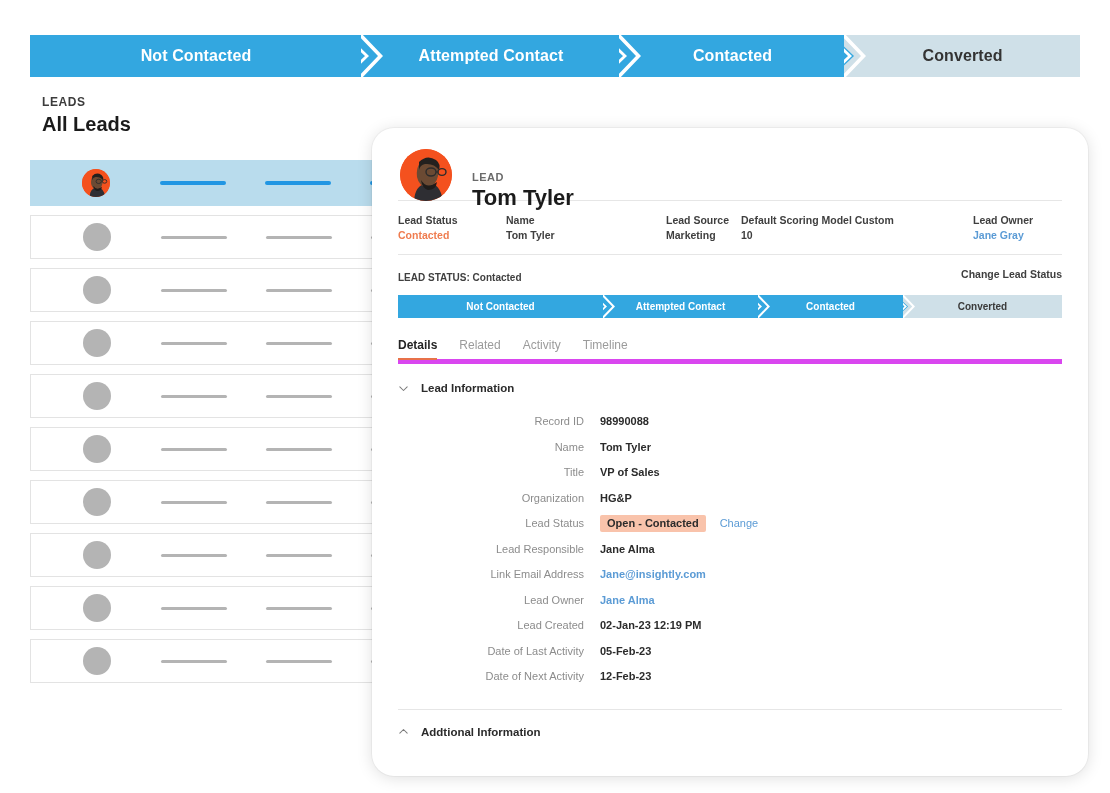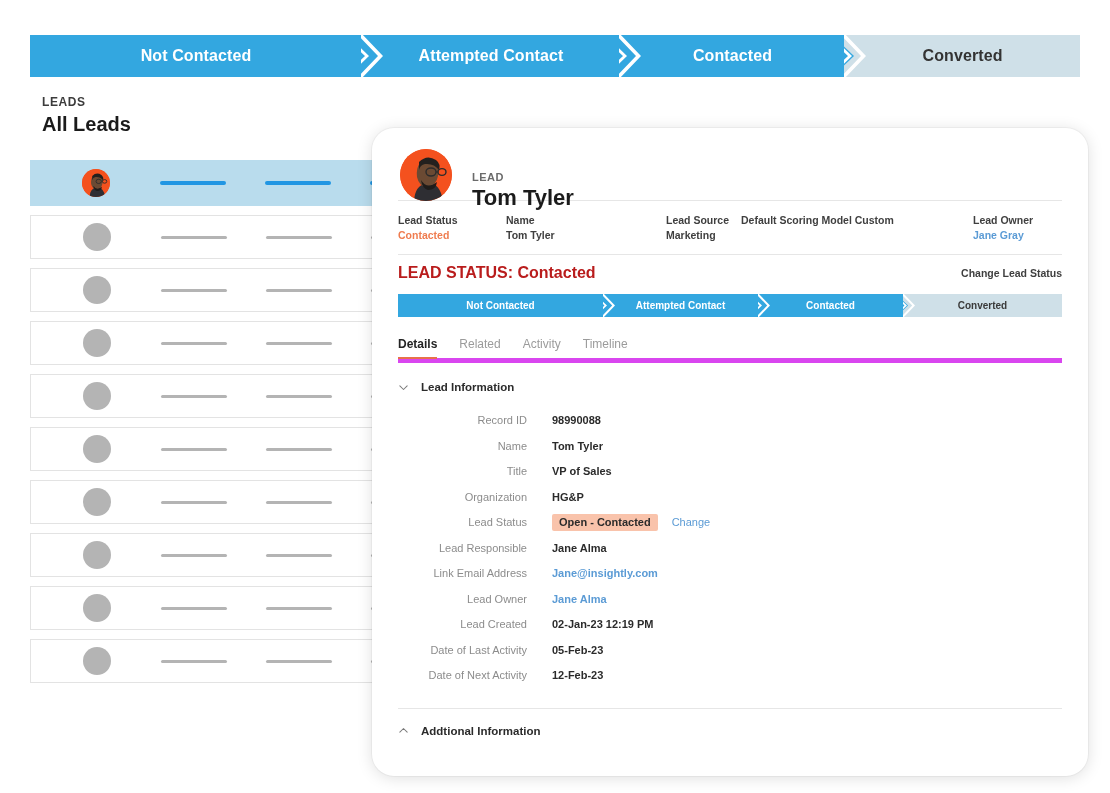--- a/index.html
+++ b/index.html
@@ -103,21 +103,21 @@
   .c1{width:108px;}
   .c2{width:160px;}
   .c3{width:75px;}
   .c4{width:232px;}
   .c5{width:auto;}
 
   #status-row{
     display:flex;align-items:center;justify-content:space-between;
     padding:9px 26px 8px 26px;
   }
-  #status-label{font-size:16px;font-weight:bold;color:#b91c1c;}
+  #status-label{font-size:10px;font-weight:bold;color:#404040;margin-top:8px;}
   #change-status{font-size:10.5px;font-weight:bold;color:#3f3f3f;cursor:pointer;}
 
   #inner-pipeline{
     margin:4px 26px 0 26px;height:23px;display:flex;
   }
   .ipipe-seg{
     position:relative;height:23px;
     display:flex;align-items:center;justify-content:center;
     font-size:10px;font-weight:bold;color:#ffffff;
   }
@@ -146,22 +146,22 @@
     margin:18px 26px 0 26px;
   }
   .chev{width:11px;height:11px;flex:none;}
   .section-title{font-size:11.5px;font-weight:bold;color:#2b2b2b;}
 
   #fields{margin:14px 0 0 0;}
   .field{
     display:flex;align-items:center;height:25.5px;
   }
   .f-label{
-    width:180px;text-align:right;font-size:11px;color:#8c8c8c;
-    padding-right:25px;box-sizing:border-box;
+    width:228px;text-align:right;font-size:11px;color:#8c8c8c;
+    padding-right:16px;box-sizing:border-box;
   }
   .f-value{font-size:11px;color:#2b2b2b;font-weight:bold;display:flex;align-items:center;gap:14px;}
   .f-value.link{color:#5b9bd5;}
   .pill{
     background:#f9c3ab;color:#2b2b2b;font-weight:bold;font-size:11px;
     padding:2.5px 7px;border-radius:2px;
   }
   .pill-link{color:#5b9bd5;font-weight:normal;font-size:11px;cursor:pointer;}
 
   #bottom-div{height:1px;background:#e6e6e6;margin:20px 26px 0 26px;}
@@ -339,20 +339,21 @@
       <div class="sum-cell c2">
         <div class="sum-label">Name</div>
         <div class="sum-value">Tom Tyler</div>
       </div>
       <div class="sum-cell c3">
         <div class="sum-label">Lead Source</div>
         <div class="sum-value">Marketing</div>
       </div>
       <div class="sum-cell c4">
         <div class="sum-label">Default Scoring Model Custom</div>
+        <div class="sum-value">10</div>
       </div>
       <div class="sum-cell c5">
         <div class="sum-label">Lead Owner</div>
         <div class="sum-value blue">Jane Gray</div>
       </div>
     </div>
 
   <div class="card-div"></div>
 
   <div id="status-row">

